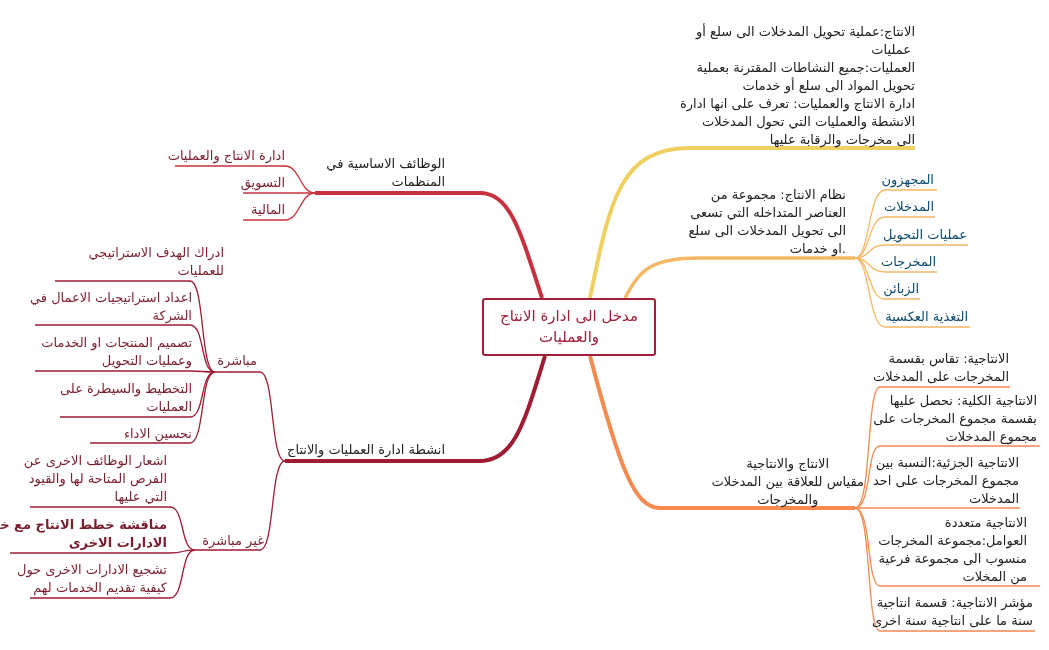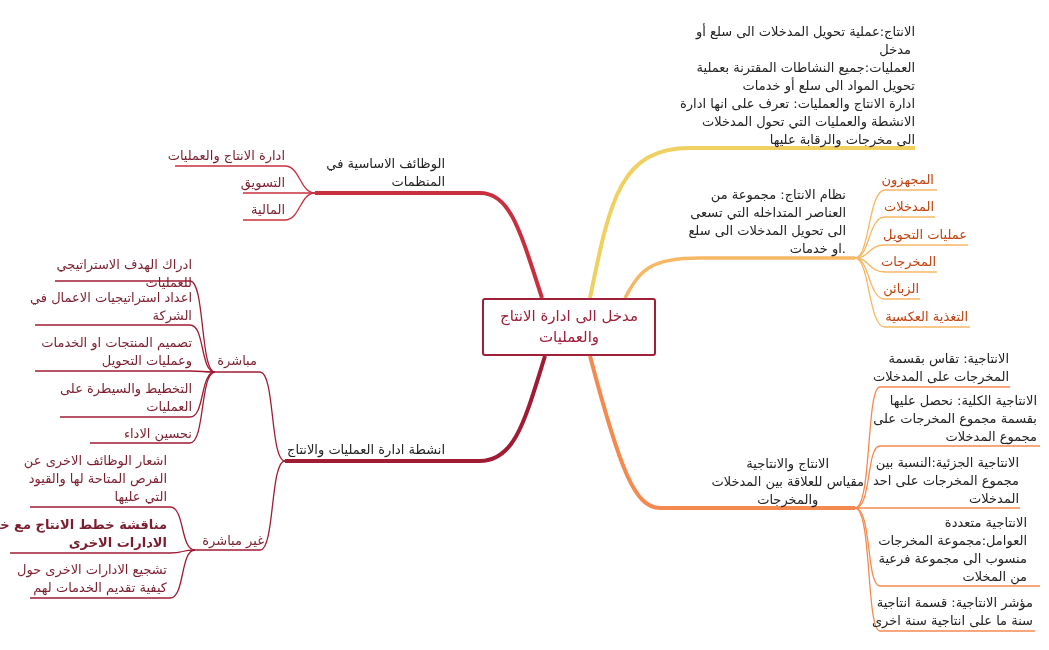--- a/index.html
+++ b/index.html
@@ -3,21 +3,21 @@
 <meta charset="utf-8">
 <style>
   html, body { margin:0; padding:0; background:#ffffff; }
   body { width:1049px; height:650px; position:relative; overflow:hidden;
          font-family:"DejaVu Sans", sans-serif; }
   svg.links { position:absolute; left:0; top:0; }
   .t { position:absolute; direction:rtl; text-align:right; font-size:13px; line-height:18px;
        white-space:nowrap; }
   .dark { color:#222222; }
   .maroon { color:#7a1e2e; }
-  .brown { color:#c2410c; }
+  .brown { color:#0c4a6e; }
   .central { position:absolute; left:482px; top:298px; width:174px; height:58px;
              border:2px solid #a0203a; border-radius:3px; background:#fff;
              display:flex; align-items:center; justify-content:center; text-align:center;
              color:#a0203a; font-size:15px; line-height:21px; direction:rtl; box-sizing:border-box; }
 </style>
 </head>
 <body>
 
 <svg class="links" width="1049" height="650">
 
@@ -71,21 +71,21 @@
 
 <div class="central">
   <div>
     <div>مدخل الى ادارة الانتاج</div>
     <div>والعمليات</div>
   </div>
 </div>
 
 <div class="t dark" style="right:134px; top:23px;">
   <div>الانتاج:عملية تحويل المدخلات الى سلع أو</div>
-  <div style="padding-right:4px">مدخل</div>
+  <div style="padding-right:4px">عمليات</div>
   <div>العمليات:جميع النشاطات المقترنة بعملية</div>
   <div>تحويل المواد الى سلع أو خدمات</div>
   <div>ادارة الانتاج والعمليات: تعرف على انها ادارة</div>
   <div>الانشطة والعمليات التي تحول المدخلات</div>
   <div>الى مخرجات والرقابة عليها</div>
 </div>
 
 <div class="t dark" style="right:203px; top:186px;">
   <div>نظام الانتاج: مجموعة من</div>
   <div>العناصر المتداخله التي تسعى</div>
@@ -135,21 +135,21 @@
   <div>الوظائف الاساسية في</div>
   <div>المنظمات</div>
 </div>
 <div class="t maroon" style="right:764px; top:147px;margin-left:32px;">ادارة الانتاج والعمليات</div>
 <div class="t maroon" style="right:764px; top:174px;">التسويق</div>
 <div class="t maroon" style="right:764px; top:201px;">المالية</div>
 
 <div class="t dark" style="right:604px; top:441px;">انشطة ادارة العمليات والانتاج</div>
 
 <div class="t maroon" style="right:792px; top:352px;">مباشرة</div>
-<div class="t maroon" style="right:857px; top:244px;margin-top:12px;">
+<div class="t maroon" style="right:825px; top:244px;">
   <div>ادراك الهدف الاستراتيجي</div>
   <div>للعمليات</div>
 </div>
 <div class="t maroon" style="right:857px; top:289px;text-align:right;">
   <div>اعداد استراتيجيات الاعمال في</div>
   <div>الشركة</div>
 </div>
 <div class="t maroon" style="right:857px; top:334px;">
   <div>تصميم المنتجات او الخدمات</div>
   <div>وعمليات التحويل</div>

